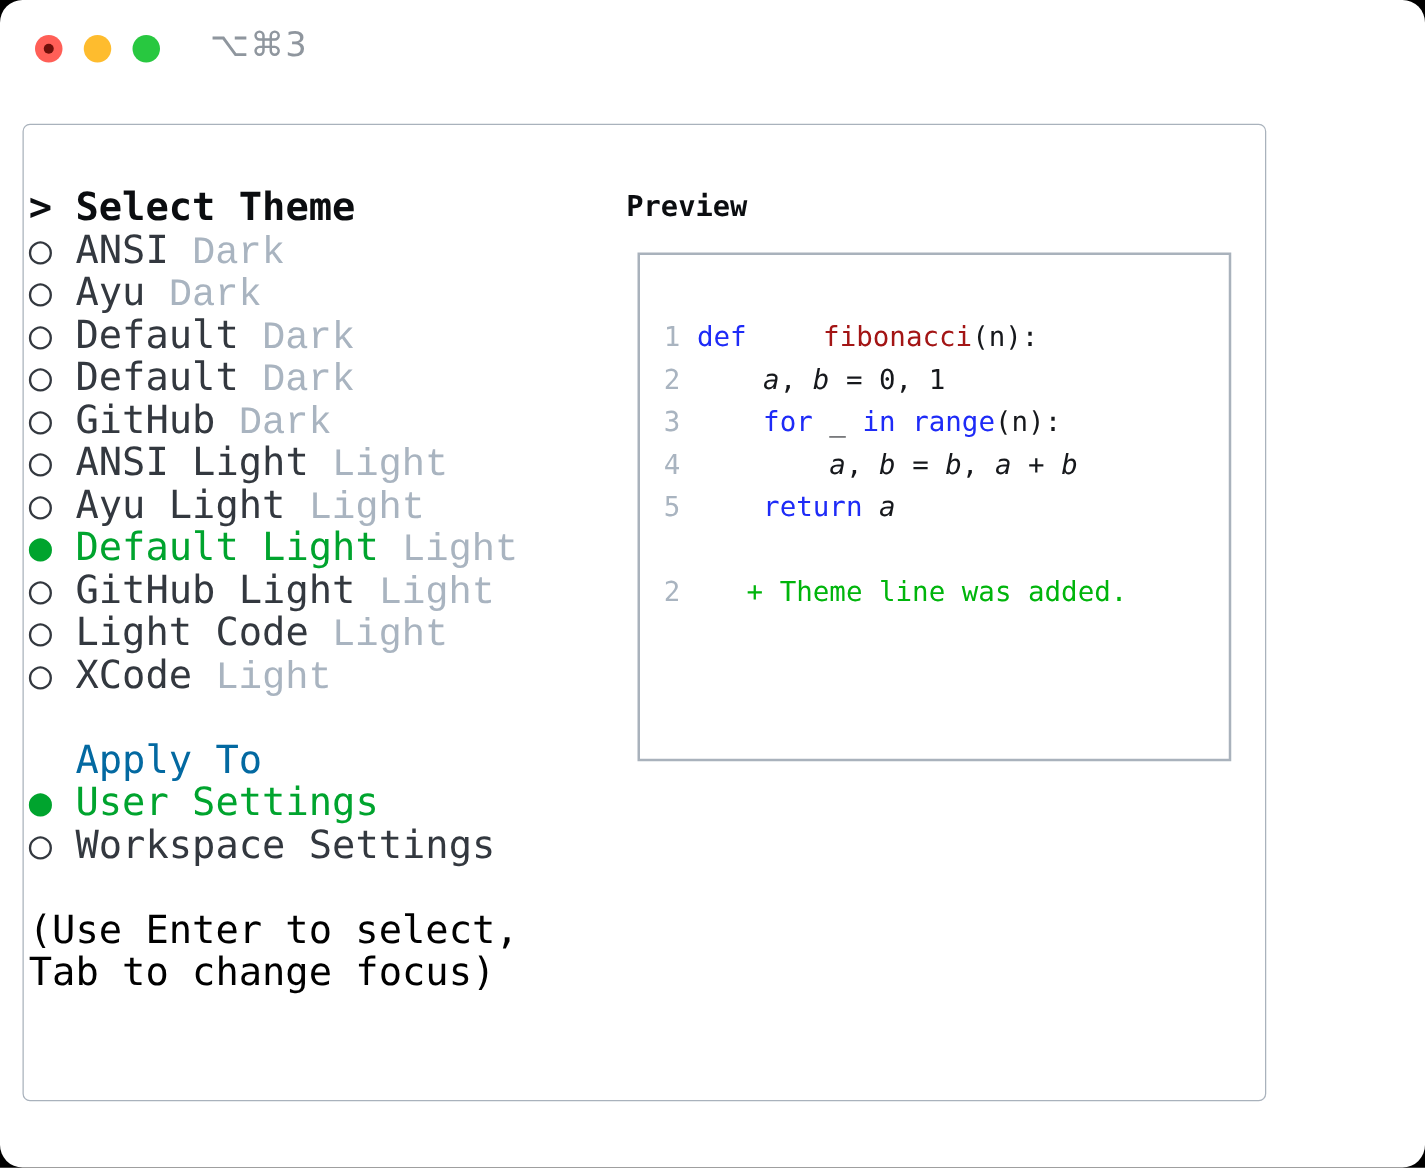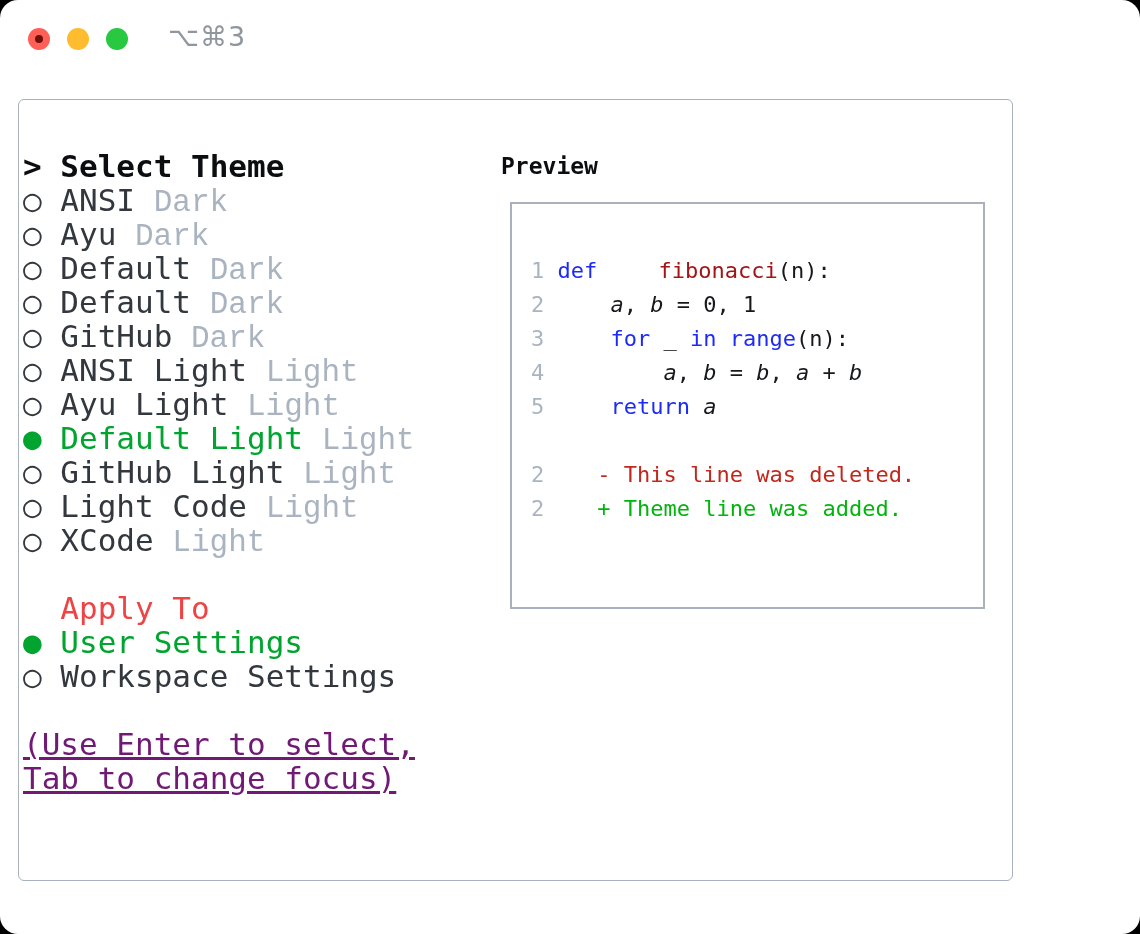--- a/index.html
+++ b/index.html
@@ -14,26 +14,26 @@
   .light.green{background:var(--tl-green);}
   .wtitle{position:absolute;left:140px;top:-6px;width:300px;color:#8f969e;
           font-family:"DejaVu Sans","Liberation Sans",sans-serif;font-size:27px;letter-spacing:1px;white-space:nowrap;}
   
   .panel{position:absolute;left:18px;top:99px;width:995px;height:782px;border:1.5px solid #a9b2bc;border-radius:6px;box-sizing:border-box;background:#fff;}
   
   .leftcol{position:absolute;left:4px;top:49px;font-size:31px;line-height:34px;color:#33383f;}
   .line{white-space:pre;height:34px;}
   .line.blank{height:34px;}
   .line.header{font-weight:bold;color:#0b0d10;}
-  .line.applyhdr{color:#ef4444;}
+  .line.applyhdr{color:#0369a1;}
   .item{cursor:default;}
   .item .label{color:#33383f;text-align:center;}
   .item .tag{color:#a9b4c0;font-family:Liberation Mono, monospace;}
   .item.selected .label,.item.selected .marker{color:var(--green);}
-  .hint{white-space:normal;width:406px;color:#701a75;text-decoration:underline;}
+  .hint{white-space:normal;width:406px;color:#000000;}
   
   .preview-label{position:absolute;left:482px;top:49px;font-size:23px;line-height:34px;font-weight:bold;color:#0b0d10;white-space:pre;text-align:right;}
   .preview-box{position:absolute;left:491px;top:102px;width:475px;height:407px;border:2px solid #a9b2bc;box-sizing:border-box;background:#fff;}
   .code{position:absolute;left:19px;top:50px;font-size:22px;line-height:34px;color:#16181c;}
   .cline{white-space:pre;height:34px;}
   .t-num{color:#a9b4c0;}
   .t-kw{color:var(--blue);}
   .t-fn{color:var(--darkred);margin-left:48px;}
   .t-var{font-style:italic;}
   .t-builtin{color:var(--blue);}
@@ -83,19 +83,18 @@
 
     <div class="preview-label">Preview</div>
     <div class="preview-box">
       <div class="code" id="code">
           <div class="cline"><span class="t-num">1</span><span> </span><span class="t-kw">def </span><span class="t-fn">fibonacci</span><span class="t-plain">(n):</span></div>
           <div class="cline"><span class="t-num">2</span><span> </span><span class="t-plain">    </span><span class="t-var">a</span><span class="t-plain">, </span><span class="t-var">b</span><span class="t-plain"> = 0, 1</span></div>
           <div class="cline"><span class="t-num">3</span><span> </span><span class="t-plain">    </span><span class="t-kw">for</span><span class="t-plain"> _ </span><span class="t-kw">in</span><span class="t-plain"> </span><span class="t-builtin">range</span><span class="t-plain">(n):</span></div>
           <div class="cline"><span class="t-num">4</span><span> </span><span class="t-plain">        </span><span class="t-var">a</span><span class="t-plain">, </span><span class="t-var">b</span><span class="t-plain"> = </span><span class="t-var">b</span><span class="t-plain">, </span><span class="t-var">a</span><span class="t-plain"> + </span><span class="t-var">b</span></div>
           <div class="cline"><span class="t-num">5</span><span> </span><span class="t-plain">    </span><span class="t-kw">return</span><span class="t-plain"> </span><span class="t-var">a</span></div>
           <div class="cline"></div>
-          <div class="cline"><span class="t-num">2</span><span> </span><span class="t-del">   - This line was deleted.</span></div>
           <div class="cline"><span class="t-num">2</span><span> </span><span class="t-add">   + Theme line was added.</span></div>
         </div>
     </div>
 
   </div>
 </div>
 
 </body></html>

